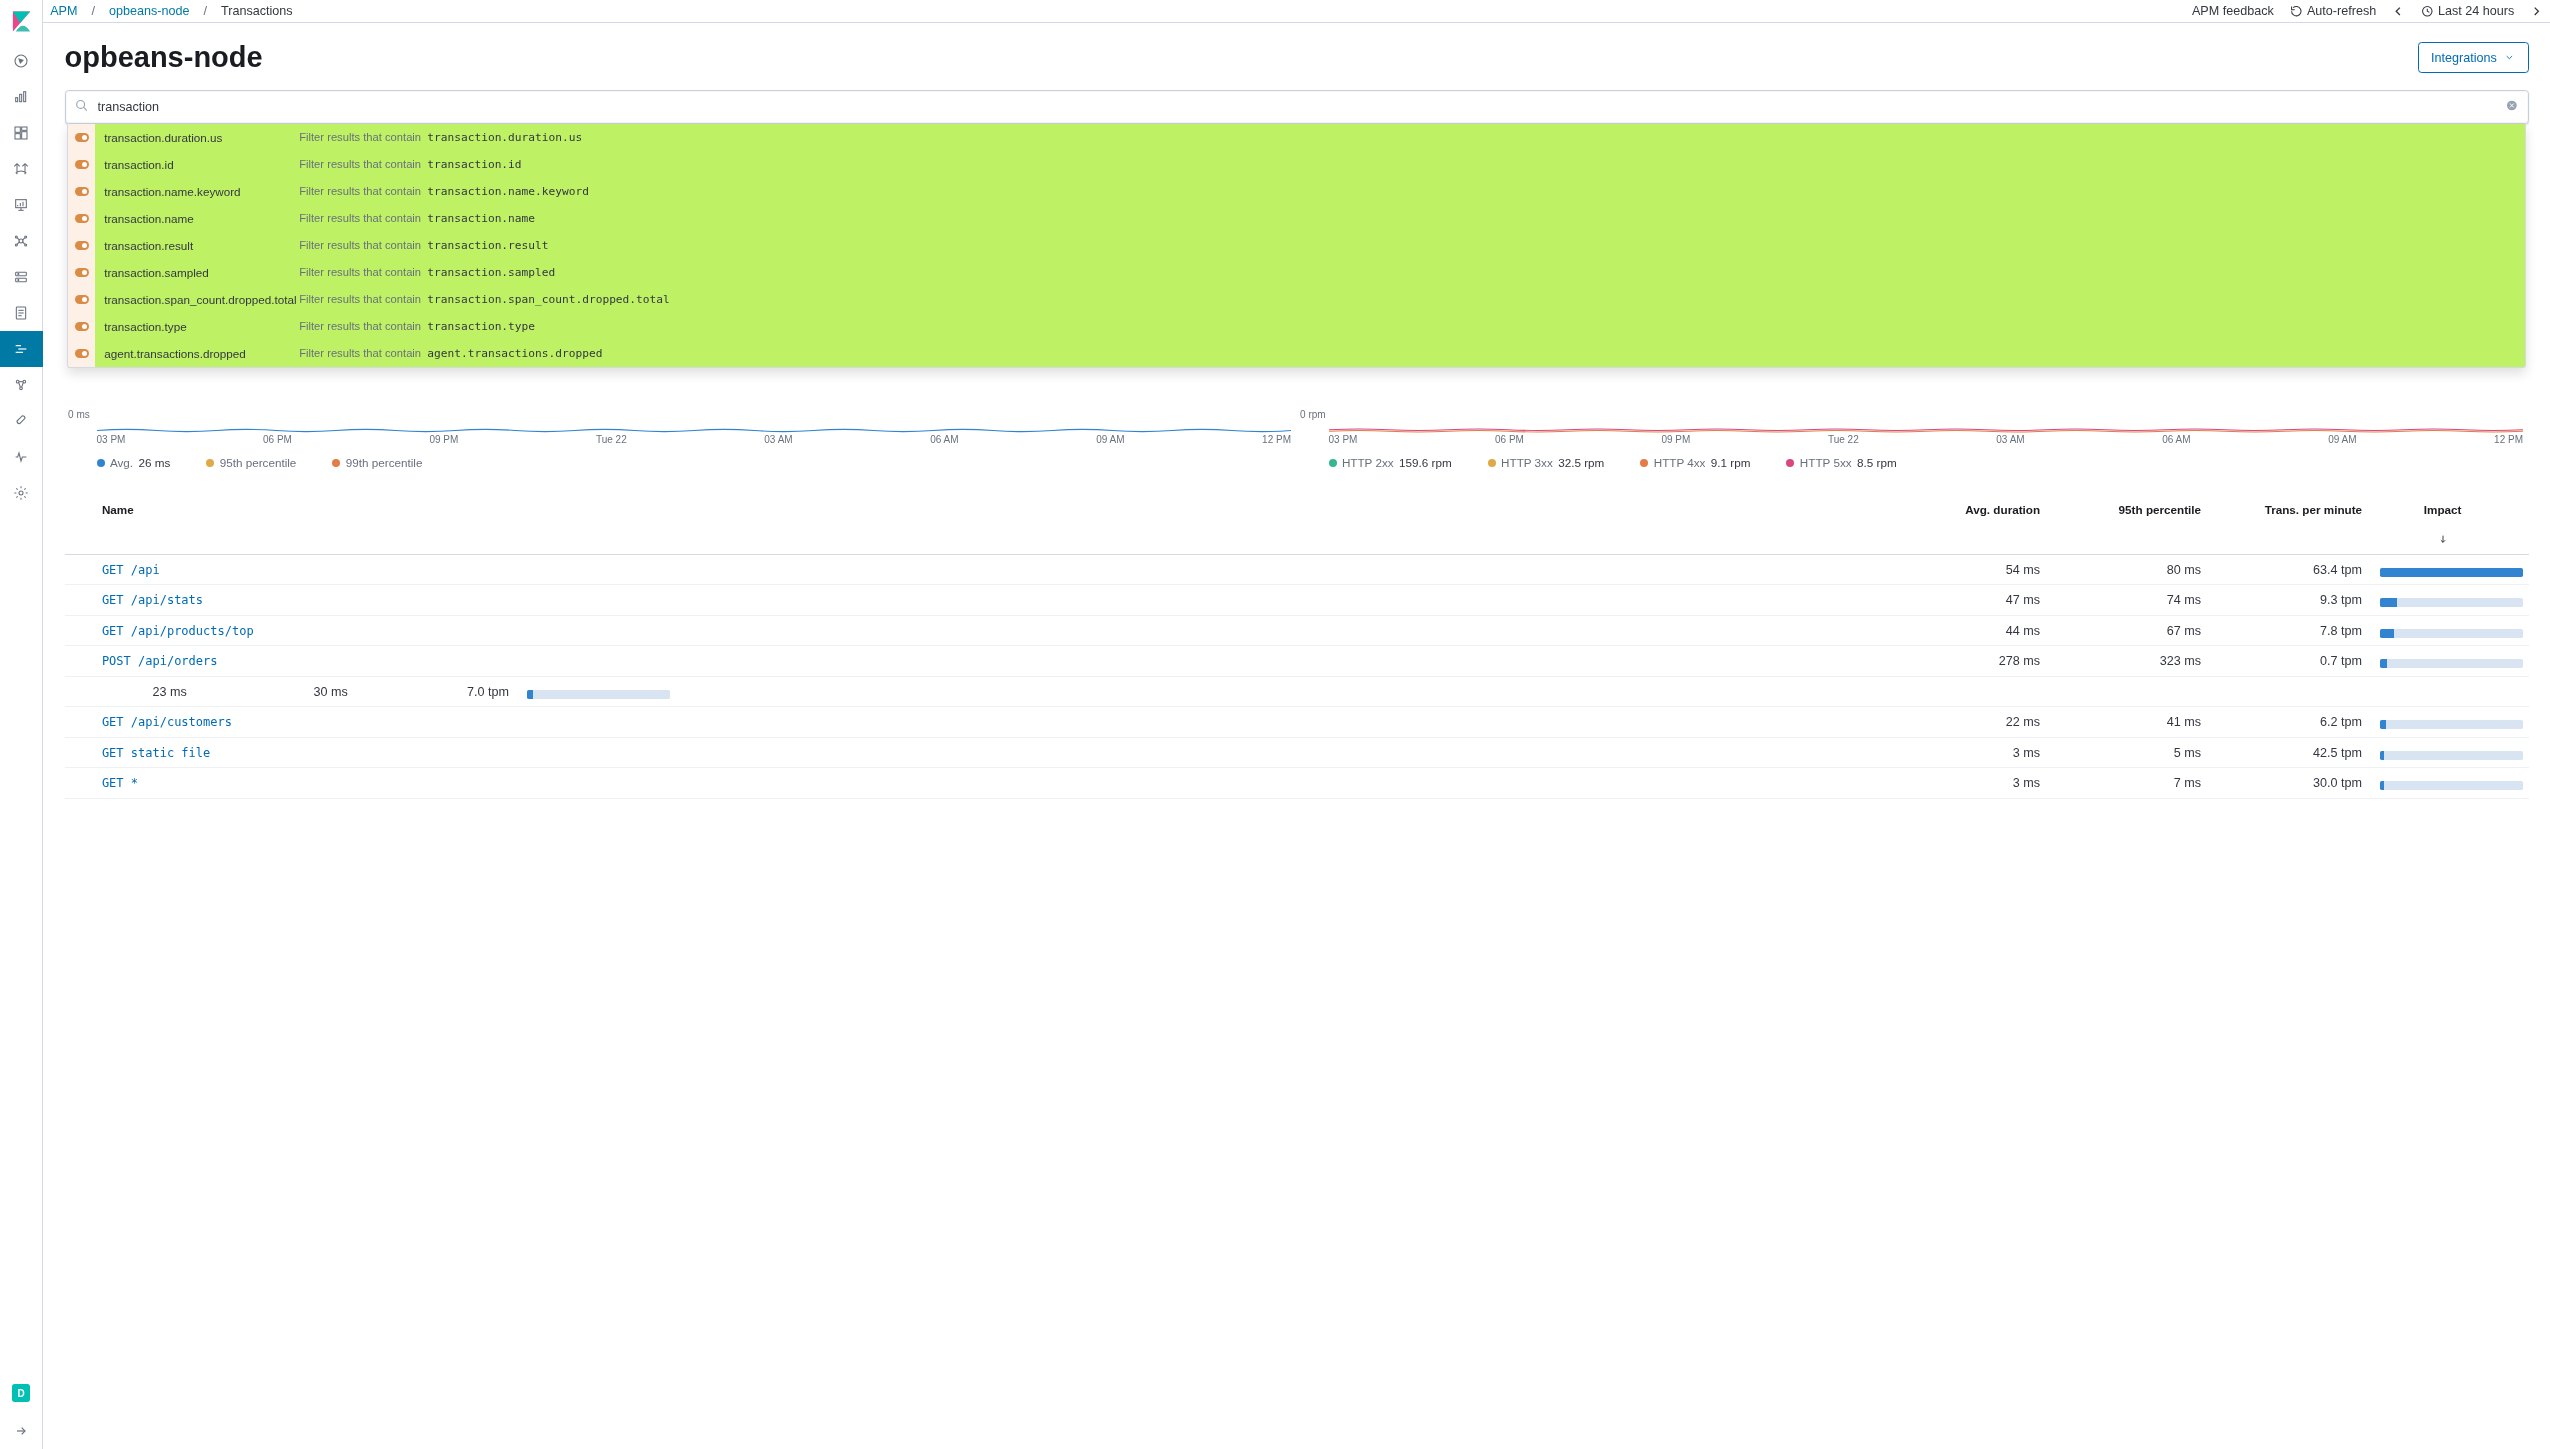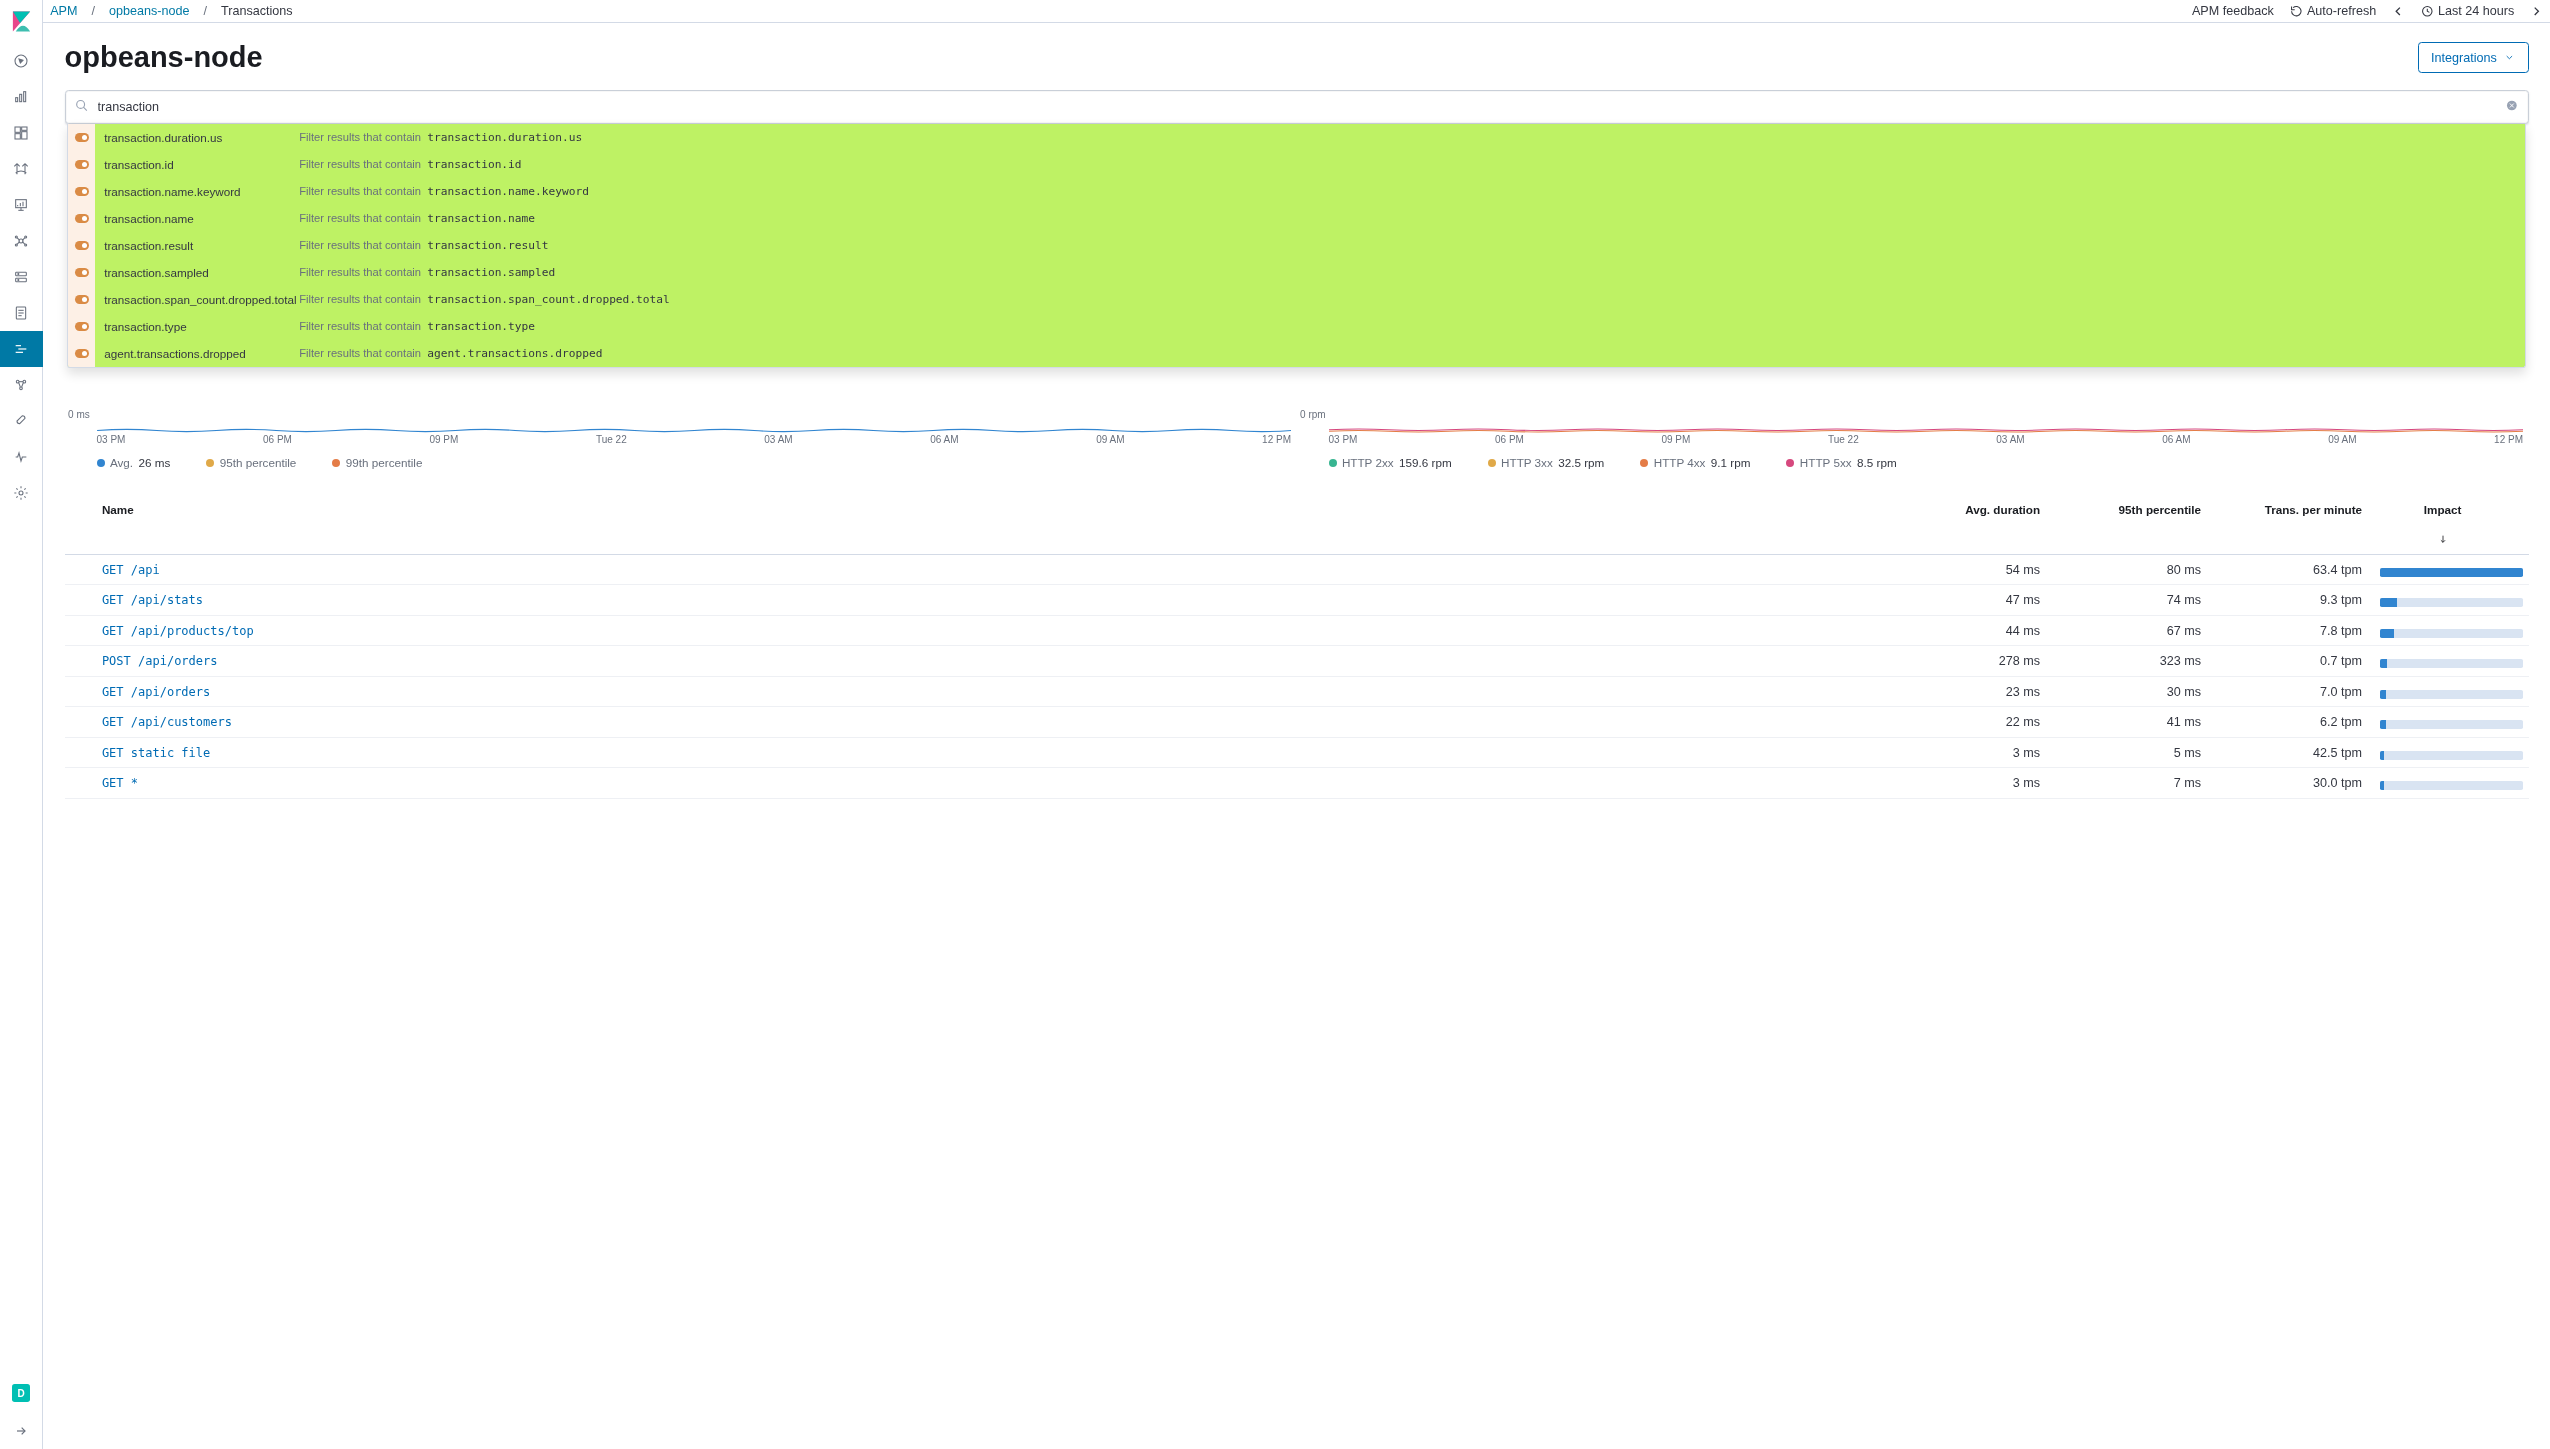--- a/index.html
+++ b/index.html
@@ -450,21 +450,20 @@
     <div class="tcol-avg">278 ms</div>
     <div class="tcol-p95">323 ms</div>
     <div class="tcol-tpm">0.7 tpm</div>
     <div class="tcol-impact">
       <div class="tcol-impact-bar">
                     <div class="tcol-impact-fill" style="width:5%"></div>
                   </div>
     </div>
               </div>
               <div class="trow">
-    <div class="tcol-name">GET /api/orders</div>
     <div class="tcol-avg">23 ms</div>
     <div class="tcol-p95">30 ms</div>
     <div class="tcol-tpm">7.0 tpm</div>
     <div class="tcol-impact">
       <div class="tcol-impact-bar">
                     <div class="tcol-impact-fill" style="width:4%"></div>
                   </div>
     </div>
               </div>
               <div class="trow">

